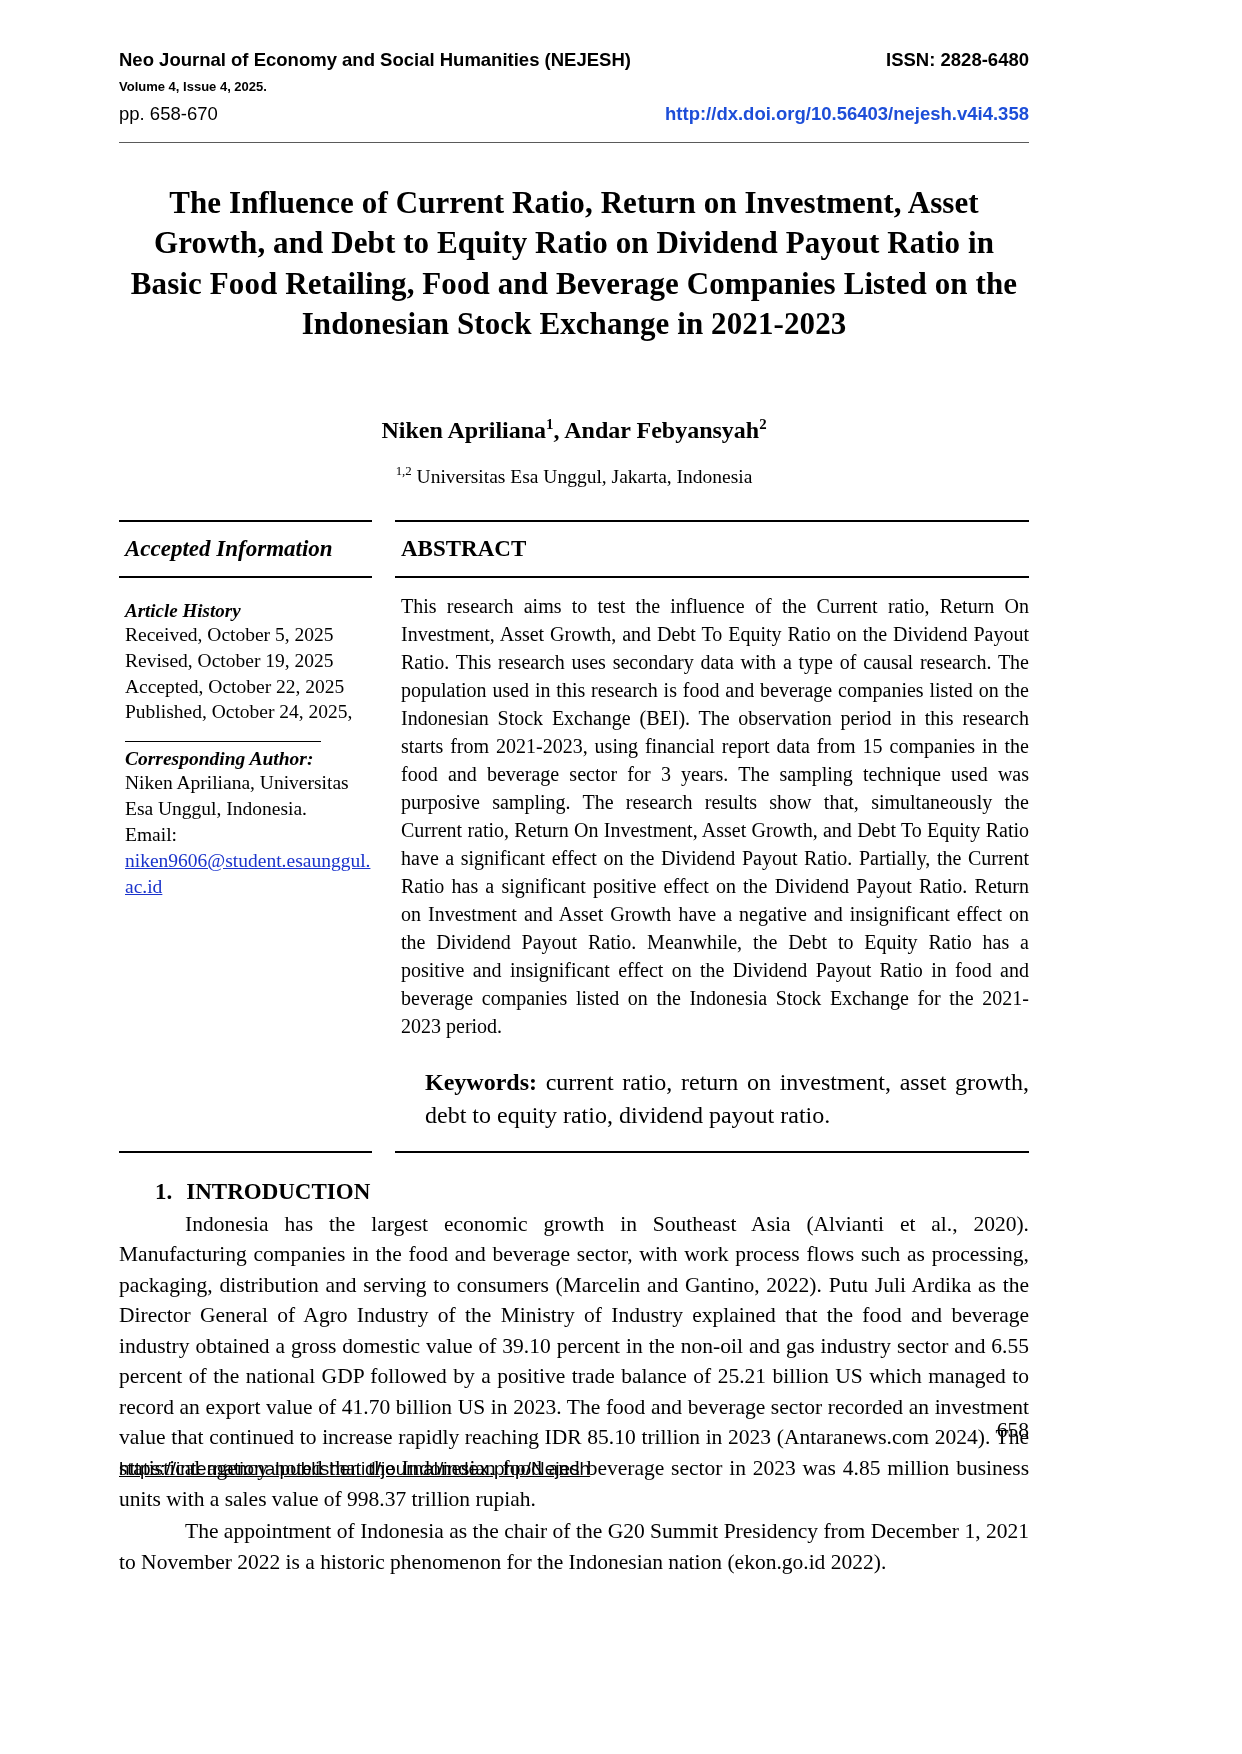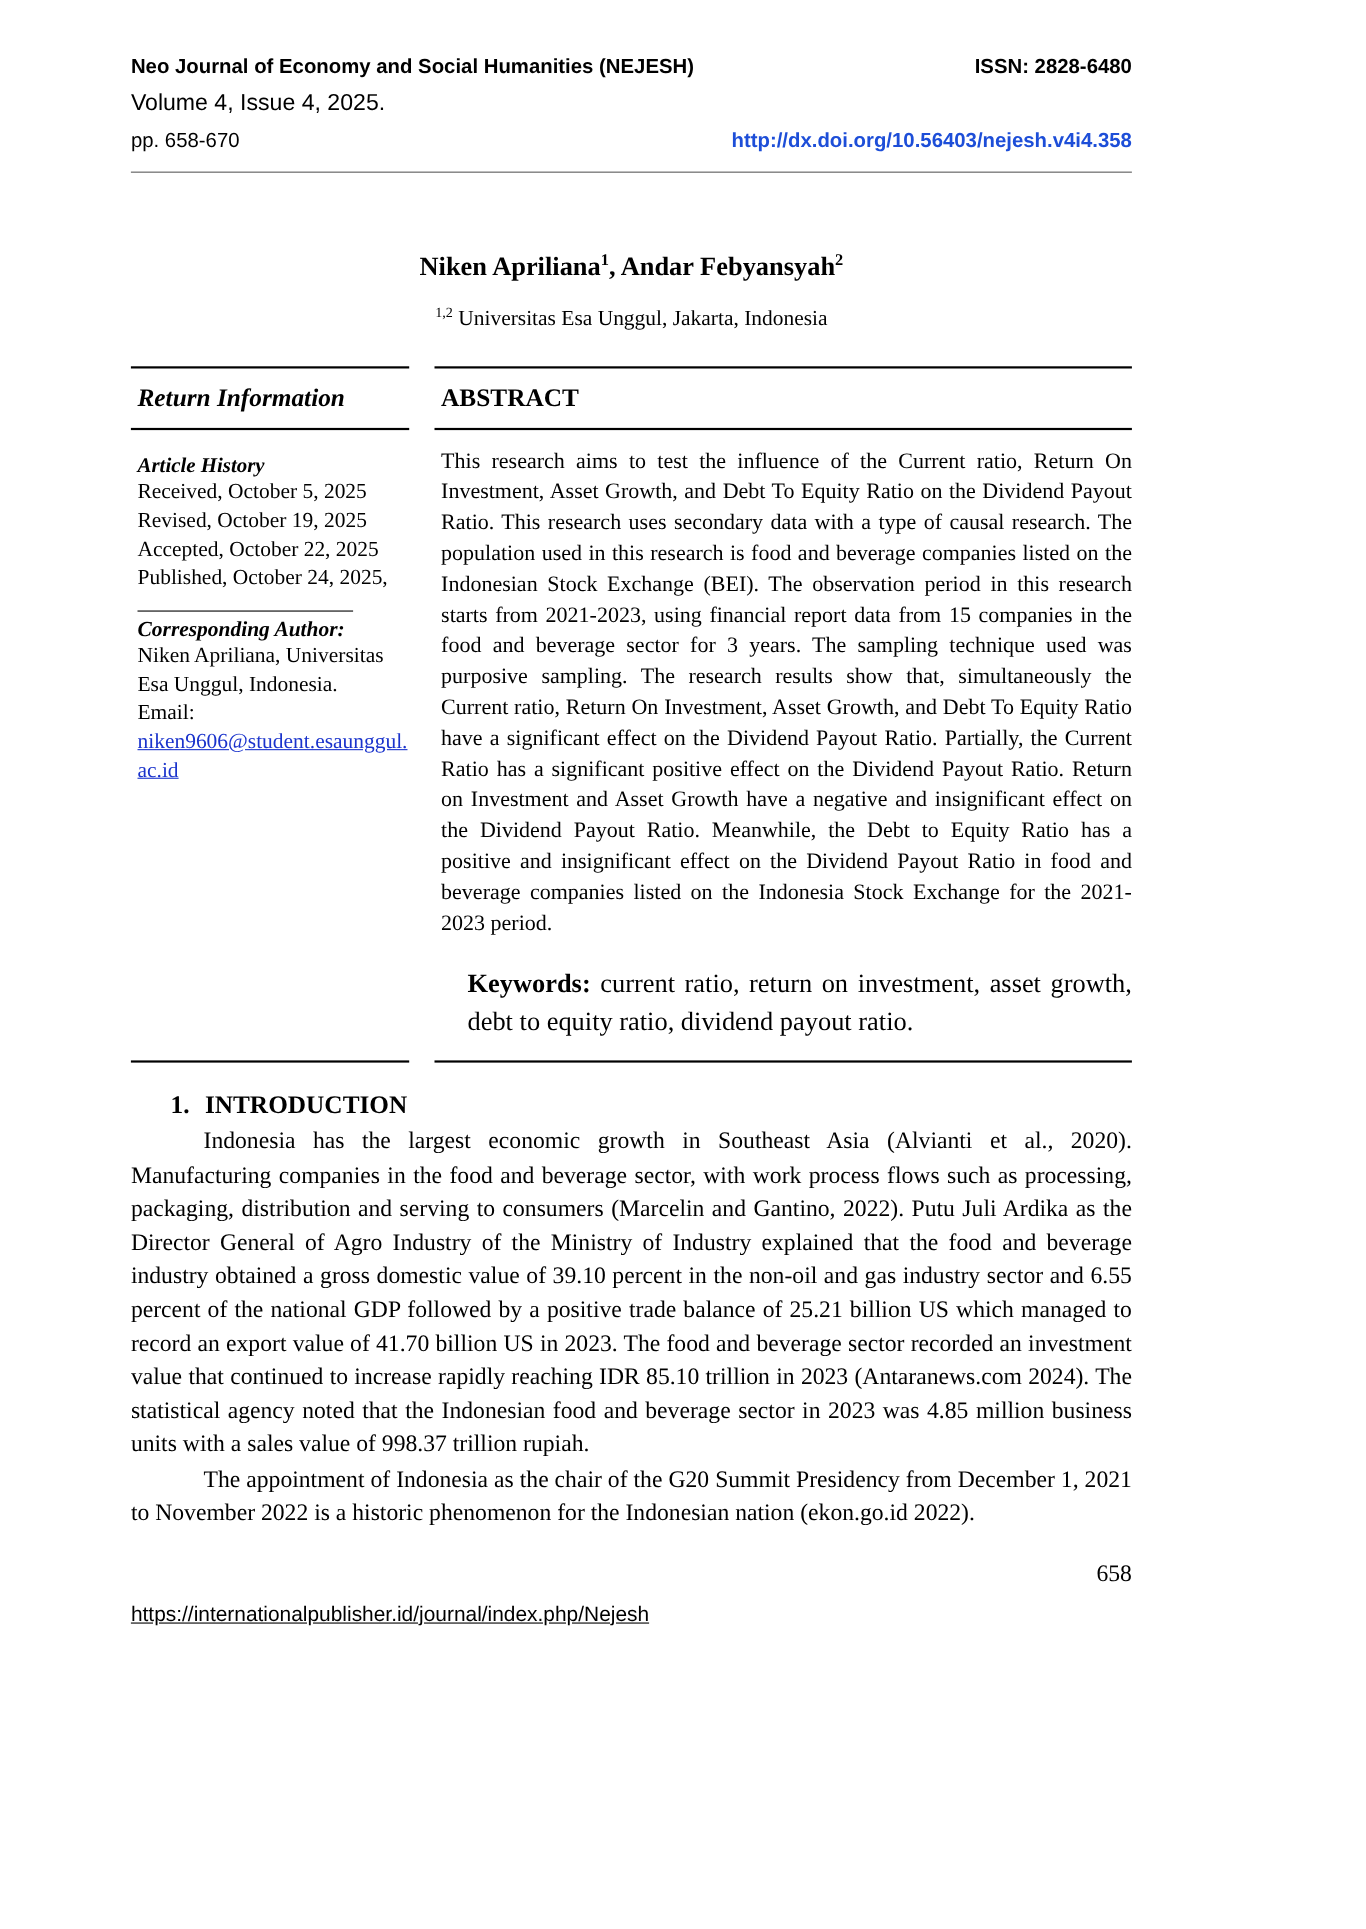--- a/index.html
+++ b/index.html
@@ -40,22 +40,22 @@
   .mast-row {
     display: flex;
     justify-content: space-between;
     align-items: baseline;
     width: 100%;
   }
   .mast-left { white-space: nowrap; }
   .mast-right { white-space: nowrap; }
   .mast-vol {
     font-family: "Liberation Sans", "DejaVu Sans", sans-serif;
-    font-weight: normal;
-    font-size: 21px;
+    font-weight: bold;
+    font-size: 13px;
   }
   .mast-pp {
     font-family: "Liberation Sans", "DejaVu Sans", sans-serif;
     font-weight: normal;
     font-size: 18.5px;
   }
   .doi {
     color: #1d4ed8;
     font-weight: bold;
     font-size: 18.5px;
@@ -237,40 +237,41 @@
       <div class="mast-row">
         <span class="mast-vol">Volume 4, Issue 4, 2025.</span>
       </div>
       <div class="mast-row">
         <span class="mast-pp">pp. 658-670</span>
         <span class="doi">http://dx.doi.org/10.56403/nejesh.v4i4.358</span>
       </div>
       <hr class="mast-rule">
     </div>
 
+    <div class="title">The Influence of Current Ratio, Return on Investment, Asset Growth, and Debt to Equity Ratio on Dividend Payout Ratio in Basic Food Retailing, Food and Beverage Companies Listed on the Indonesian Stock Exchange in 2021-2023</div>
 
     <div class="authors">
       <span>Niken Apriliana</span><sup>1</sup><span>, Andar Febyansyah</span><sup>2</sup>
     </div>
 
     <div class="affiliation">
       <sup>1,2</sup><span> Universitas Esa Unggul, Jakarta, Indonesia</span>
     </div>
 
     <div class="info-block">
 
       <div class="rule-row">
         <div class="rule-left rule-thick"></div>
         <div class="rule-gap"></div>
         <div class="rule-right rule-thick"></div>
       </div>
 
       <div class="cols">
         <div class="col-left">
-          <div class="hdr-article-info">Return Information</div>
+          <div class="hdr-article-info">Accepted Information</div>
         </div>
         <div class="col-gap"></div>
         <div class="col-right">
           <div class="hdr-abstract">ABSTRACT</div>
         </div>
       </div>
 
       <div class="rule-row">
         <div class="rule-left rule-thick"></div>
         <div class="rule-gap"></div>

